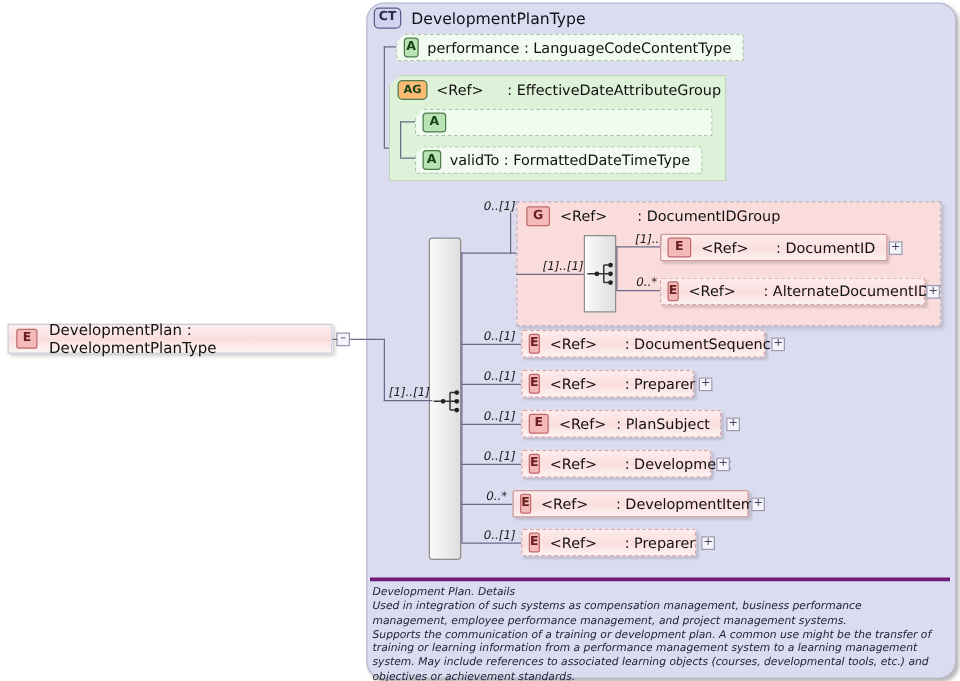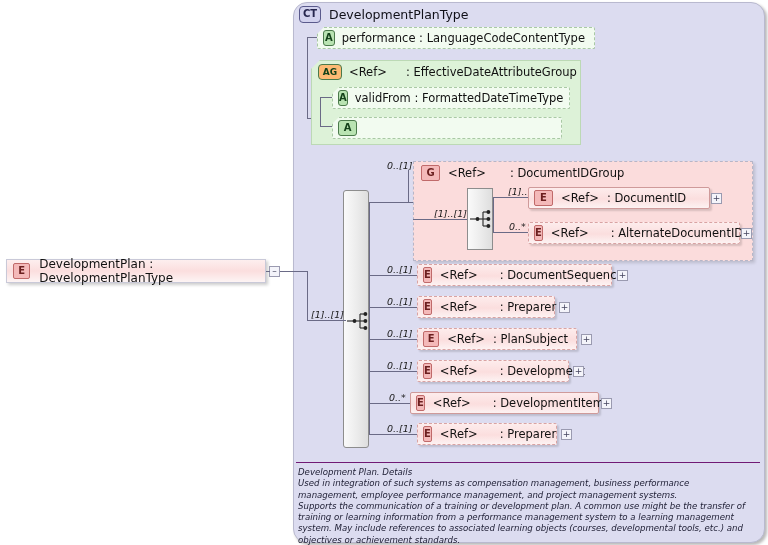--- a/index.html
+++ b/index.html
@@ -116,21 +116,21 @@
     display:flex;align-items:center;gap:9px;padding-left:6px;
     background:linear-gradient(180deg,#fdeeee 0%,#fbdede 50%,#fdf4f4 100%);
     border:1px solid #c9c9d8;
     box-shadow:2px 2px 3px rgba(0,0,0,.2);
   }
   #root-el .nm{font-size:12px;color:#111;}
 
   
   #docs{
     left:296px;top:462px;width:464px;height:78px;
-    border-top:1px solid #701a75;
+    border-top:3px solid #701a75;
     padding:4px 8px 0 2px;
   }
   #docs .line{
     font-size:8.6px;font-style:italic;color:#1c1c32;line-height:11.3px;
     font-family:"DejaVu Sans","Liberation Sans",sans-serif;
   }
   #docs .p{margin-bottom:0px;}
 </style>
 </head>
 <body>
@@ -160,24 +160,24 @@
     <span class="lbl">&lt;Ref&gt;</span>
     <span class="lbl" style="margin-left:12px;">: EffectiveDateAttributeGroup</span>
   </div>
 
   <div class="abs vline" style="left:320px;top:97px;height:29px;"></div>
   <div class="abs hline" style="left:320px;top:97px;width:12px;"></div>
   <div class="abs hline" style="left:320px;top:126px;width:12px;"></div>
 
   <div class="abs attr-box" style="left:332px;top:87px;width:238px;">
     <span class="badge badge-a">A</span>
-    <span class="lbl">validFrom : FormattedDateTimeType</span>
   </div>
   <div class="abs attr-box" style="left:332px;top:117px;width:230px;">
     <span class="badge badge-a">A</span>
+    <span class="lbl">validTo   : FormattedDateTimeType</span>
   </div>
 
   <div class="abs" id="root-el">
     <span class="badge badge-e">E</span>
     <span class="nm">DevelopmentPlan : DevelopmentPlanType</span>
   </div>
   <div class="abs minusbox" style="left:269px;top:266px;"></div>
   <div class="abs hline" style="left:266px;top:271px;width:4px;"></div>
   <div class="abs hline" style="left:280px;top:271px;width:27px;"></div>
 
@@ -230,21 +230,21 @@
 
   <div class="abs vline" style="left:493px;top:197px;height:35px;"></div>
   <div class="abs hline" style="left:493px;top:197px;width:35px;"></div>
   <div class="abs hline" style="left:493px;top:232px;width:35px;"></div>
   <div class="abs card" style="left:508px;top:186px;">[1]..[1]</div>
   <div class="abs card" style="left:509px;top:221px;">0..*</div>
 
   <div class="abs el-box solid" style="left:528px;top:187px;width:182px;">
     <span class="badge badge-e">E</span>
     <span class="ref">&lt;Ref&gt;</span>
-    <span class="nm" style="">: DocumentID</span>
+    <span class="nm" style="margin-left:14px;">: DocumentID</span>
   </div>
   <div class="abs plusbox" style="left:711px;top:193px;"></div>
 
   <div class="abs el-box" style="left:528px;top:222px;width:212px;">
     <span class="badge badge-e">E</span>
     <span class="ref">&lt;Ref&gt;</span>
     <span class="nm" style="margin-left:14px;">: AlternateDocumentID</span>
   </div>
   <div class="abs plusbox" style="left:741px;top:228px;"></div>
 

